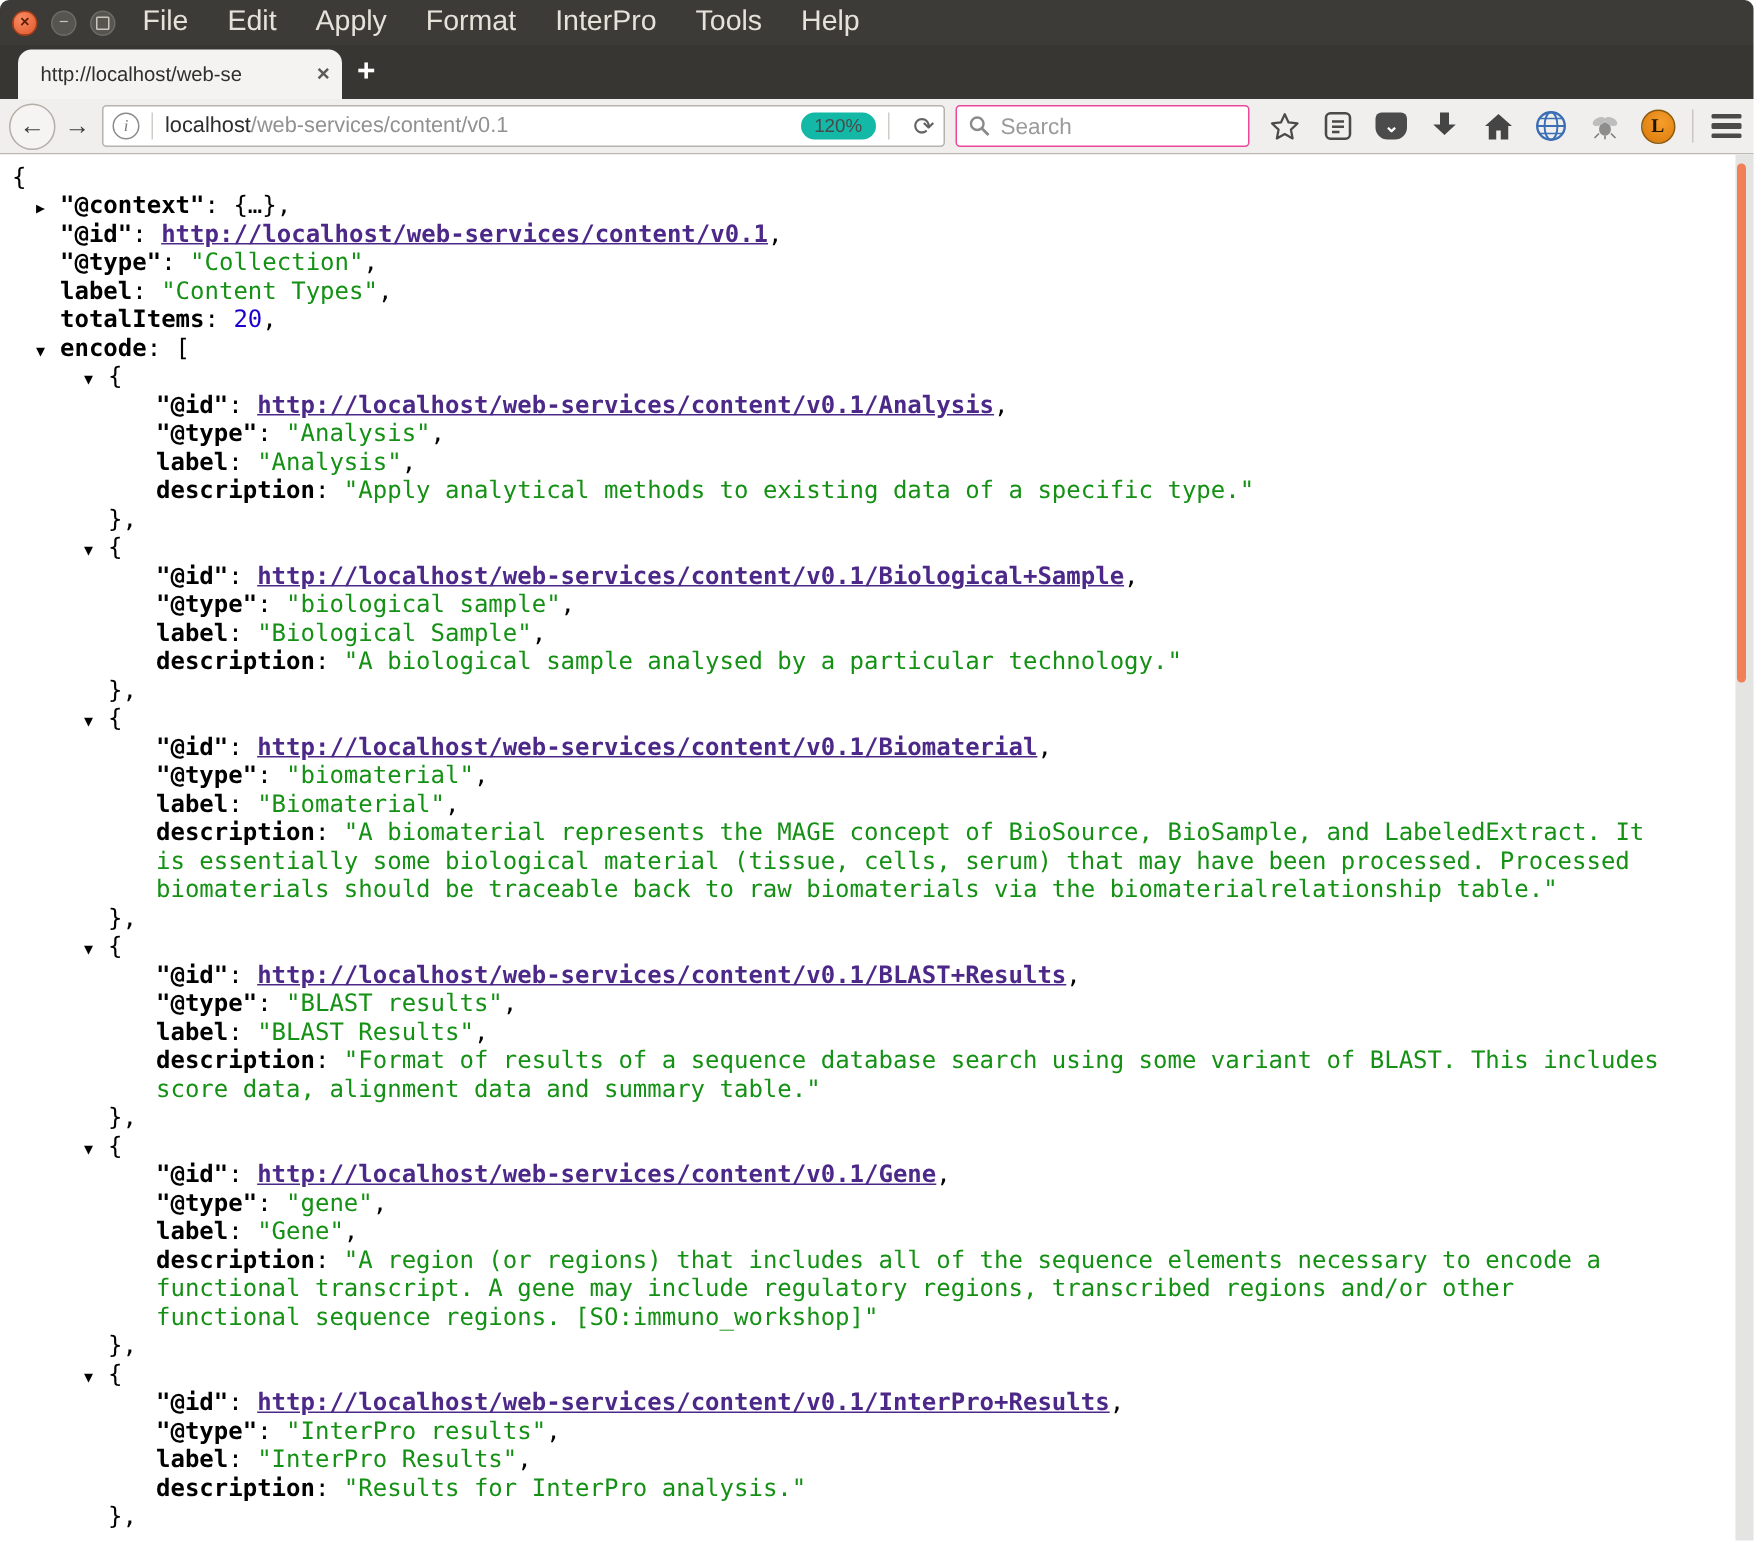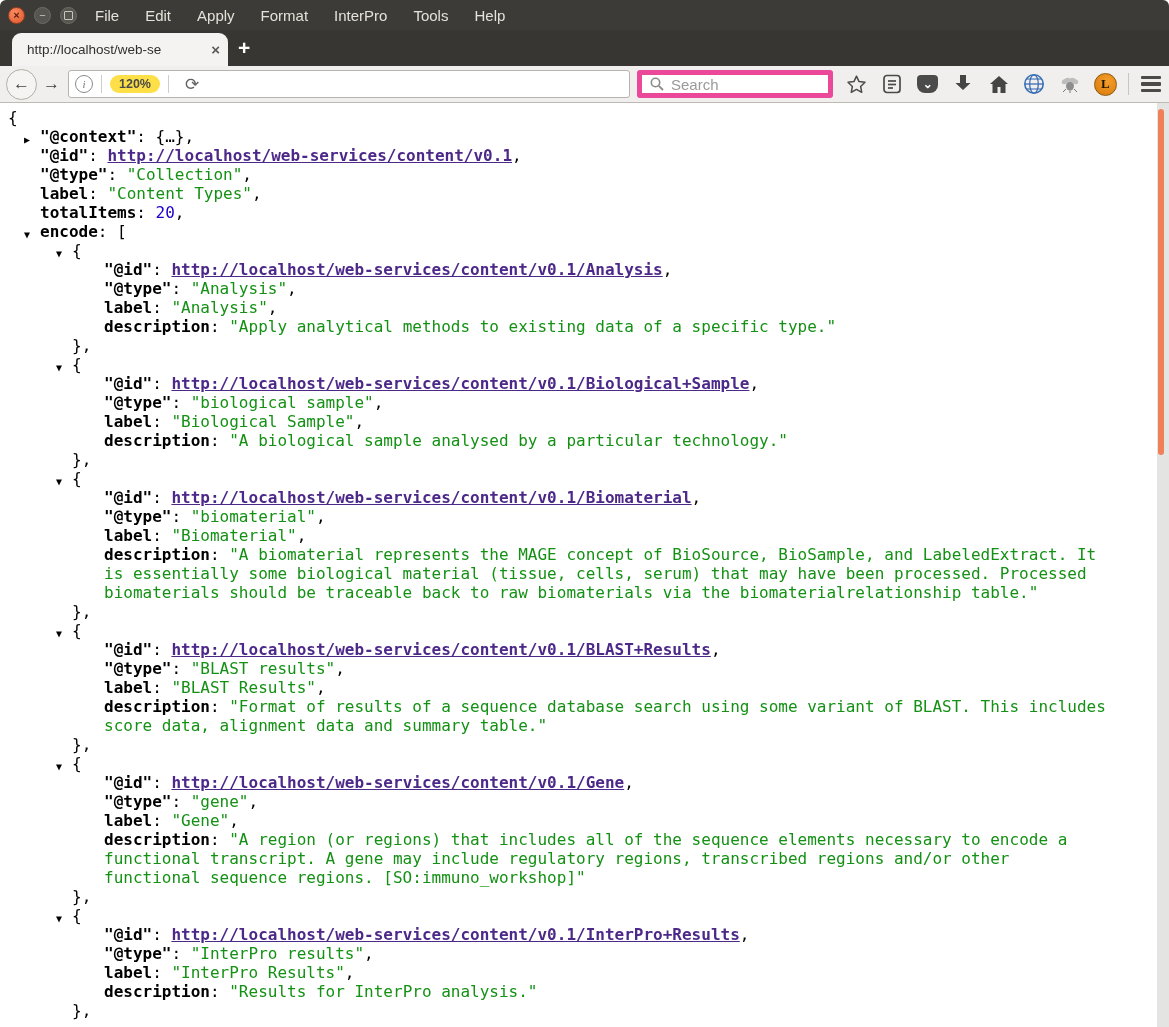--- a/index.html
+++ b/index.html
@@ -9,21 +9,21 @@
   
   .menubar{position:absolute;top:0;left:0;width:100%;height:30px;background:#3c3b37;
            display:flex;align-items:center;border-radius:6px 6px 0 0;}
   .winbtns{display:flex;gap:9px;margin-left:8px;margin-right:18px;}
   .wbtn{width:17px;height:17px;border-radius:50%;display:flex;align-items:center;justify-content:center;
         font-size:11px;line-height:1;box-sizing:border-box;}
   .wbtn.close{background:radial-gradient(circle at 35% 30%,#f98b63,#e0572b);border:1px solid #a33e1a;color:#5e1d07;font-weight:bold;}
   .wbtn.min,.wbtn.max{background:#57554f;border:1px solid #6e6c66;color:#c9c6c0;}
   .wbtn.max span{width:7px;height:7px;border:1.5px solid #c9c6c0;display:block;border-radius:1px;}
   .menu-items{display:flex;gap:26px;}
-  .menu-item{color:#e6e2da;font-size:15px;cursor:default;}
+  .menu-item{color:#e6e2da;font-size:19px;cursor:default;}
 
   
   .tabbar{position:absolute;top:30px;left:0;width:100%;height:36px;background:#383632;}
   .tab{position:absolute;left:12px;top:3px;width:216px;height:33px;background:#f5f3f1;
        border-radius:9px 9px 0 0;display:flex;align-items:center;padding:0 8px 0 15px;box-sizing:border-box;gap:44px;}
   .tab-title{font-size:13.5px;color:#2f2f2f;white-space:nowrap;overflow:hidden;flex:1;}
   .tab-close{color:#5a5a5a;font-size:15px;font-weight:bold;margin-left:6px;cursor:default;}
   .newtab{position:absolute;left:238px;top:8px;color:#fff;font-size:21px;font-weight:bold;line-height:20px;}
 
   
@@ -33,23 +33,23 @@
             display:flex;align-items:center;justify-content:center;color:#3f3e3b;font-size:17px;font-weight:bold;margin-left:6px;}
   .nav-fwd{color:#3f3e3b;font-size:17px;font-weight:bold;margin:0 8px 0 6px;}
   .urlbar{height:28px;background:#fff;border:1px solid #b6b2ac;border-radius:3px;flex:0 0 562px;
           display:flex;align-items:center;padding:0 6px;box-sizing:border-box;}
   .info-icon{width:16px;height:16px;border:1px solid #8a8a8a;border-radius:50%;color:#777;
              font-size:11px;font-family:"Liberation Serif",serif;display:flex;align-items:center;justify-content:center;font-style:italic;}
   .url-sep{width:1px;height:18px;background:#d0cdc8;margin:0 8px;}
   .url-text{font-size:14.5px;flex:1;white-space:nowrap;overflow:hidden;}
   .url-host{color:#2c2c2c;}
   .url-path{color:#919191;}
-  .zoom-pill{background:#fde047;border-radius:9px;padding:2px 9px;font-size:12.5px;color:#4a4a4a;font-weight:bold;}
+  .zoom-pill{background:#14b8a6;border-radius:9px;padding:2px 9px;font-size:12.5px;color:#4a4a4a;font-weight:normal;}
   .reload{color:#636363;font-size:17px;margin-left:8px;}
-  .searchbox{height:28px;background:#fff;border:5px solid #ec4899;border-radius:3px;flex:0 0 196px;
+  .searchbox{height:28px;background:#fff;border:1px solid #ec4899;border-radius:3px;flex:0 0 196px;
              margin-left:7px;display:flex;align-items:center;padding:0 8px;box-sizing:border-box;gap:7px;}
   .search-ph{color:#9a9a9a;font-size:15px;}
   .nav-icons{display:flex;align-items:center;gap:0;margin-left:6px;flex:1;justify-content:space-around;}
   .nicon{display:flex;align-items:center;justify-content:center;width:26px;height:26px;}
   .icon-sep{width:1px;height:22px;background:#c9c5c0;}
   .pocket{width:21px;height:18px;background:#4b4b4b;border-radius:4px 4px 8px 8px;display:flex;align-items:center;justify-content:center;color:#fff;font-size:12px;font-weight:bold;line-height:1;}
   .orange-ext{width:21px;height:21px;border-radius:50%;background:radial-gradient(circle at 60% 35%,#f59d2c,#d87808);
               display:flex;align-items:center;justify-content:center;color:#201505;font-weight:bold;font-size:13px;
               font-family:"Liberation Serif",serif;border:1px solid #8a5a10;}
   .hamburger{display:flex;flex-direction:column;gap:3px;}
@@ -106,20 +106,21 @@
 </div>
 
 <div class="navbar">
   <div class="nav-back">
       <span>←</span>
     </div>
   <div class="nav-fwd"><span>→</span></div>
   <div class="urlbar">
     <div class="info-icon">i</div>
     <div class="url-sep"></div>
+    <div class="url-text"><span class="url-host">localhost</span><span class="url-path">/web-services/content/v0.1</span></div>
     <div class="zoom-pill">120%</div>
     <div class="url-sep"></div>
     <div class="reload">⟳</div>
   </div>
   <div class="searchbox">
     <svg width="14" height="14" viewBox="0 0 14 14">
         <circle cx="5.5" cy="5.5" r="4.2" fill="none" stroke="#8a8a8a" stroke-width="1.6"></circle>
         <line x1="8.8" y1="8.8" x2="13" y2="13" stroke="#8a8a8a" stroke-width="1.8"></line>
       </svg>
     <span class="search-ph">Search</span>

